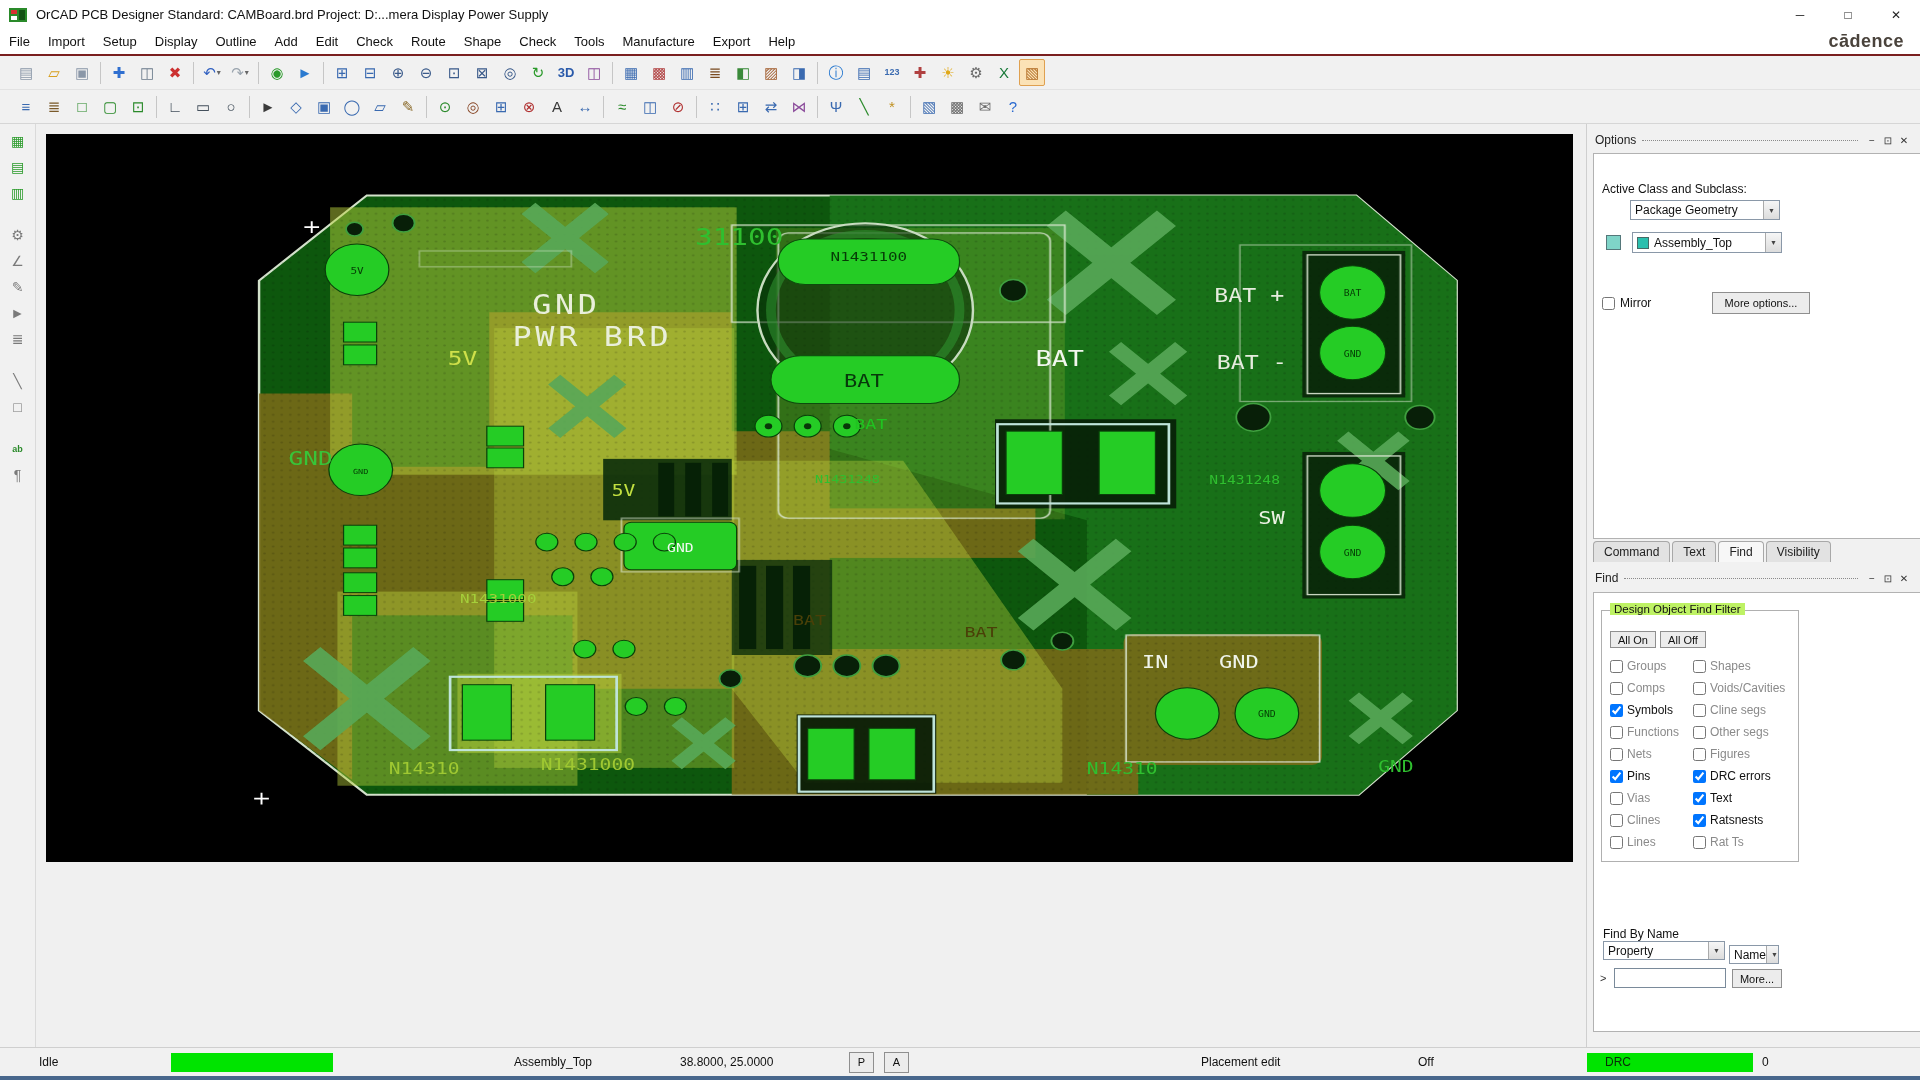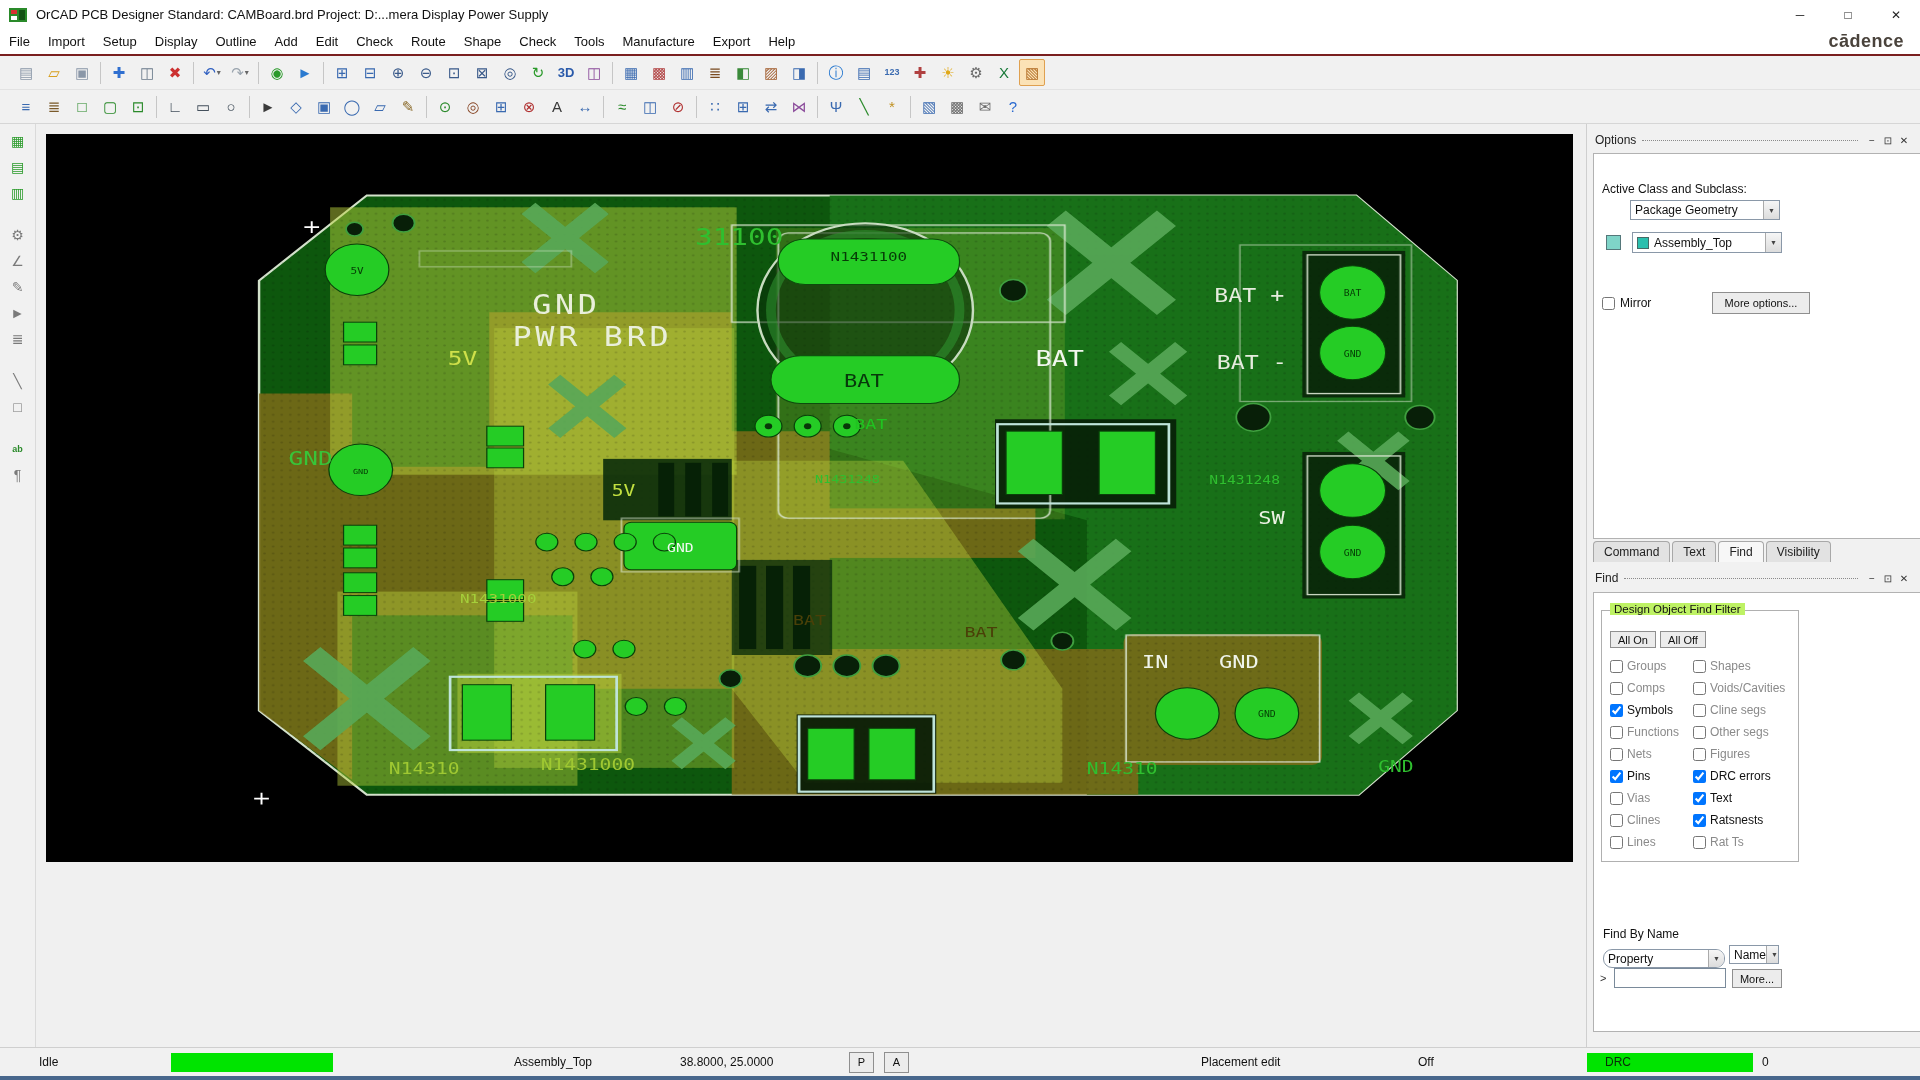--- a/index.html
+++ b/index.html
@@ -67,21 +67,21 @@
   #allon-btn { position:absolute; left:8px; top:20px; width:46px; height:17px; }
   #alloff-btn { position:absolute; left:58px; top:20px; width:46px; height:17px; }
   .chkcol { position:absolute; top:44px; display:flex; flex-direction:column; }
   #chk-left { left:8px; }
   #chk-right { left:91px; }
   .chkrow { display:flex; align-items:center; height:22px; font-size:12px; white-space:nowrap; }
   .chkrow input { width:13px; height:13px; margin:0 4px 0 0; flex:none; }
   .chkrow .on { color:#111; }
   .chkrow .off { color:#8a8a8a; }
   .fbn-label { position:absolute; left:9px; top:334px; font-size:12px; }
-  #fbn-type { left:9px; top:356px; width:122px; height:19px;border-radius:9px; }
+  #fbn-type { left:9px; top:348px; width:122px; height:19px; }
   #fbn-name { left:135px; top:352px; width:50px; height:19px; }
   .fbn-arrow { position:absolute; left:6px; top:379px; font-size:11px; color:#333; }
   #fbn-input { position:absolute; left:20px; top:375px; width:112px; height:20px; border:1px solid #7a8a9a; font-size:12px; padding:0 3px; font-family:inherit; }
   #fbn-more-btn { position:absolute; left:138px; top:376px; width:50px; height:19px; }
   
   .statusbar { position:absolute; left:0; bottom:4px; width:100%; height:29px; background:#f1f1f1; border-top:1px solid #cfcfcf; font-size:12px; color:#111; }
   .sb { position:absolute; top:0; height:29px; line-height:29px; white-space:nowrap; }
   #sb-idle { left:7px;margin-left:32px; }
   #sb-progress { left:171px; top:5px; width:162px; height:19px; background:#00e400; }
   #sb-layer { left:514px; }

